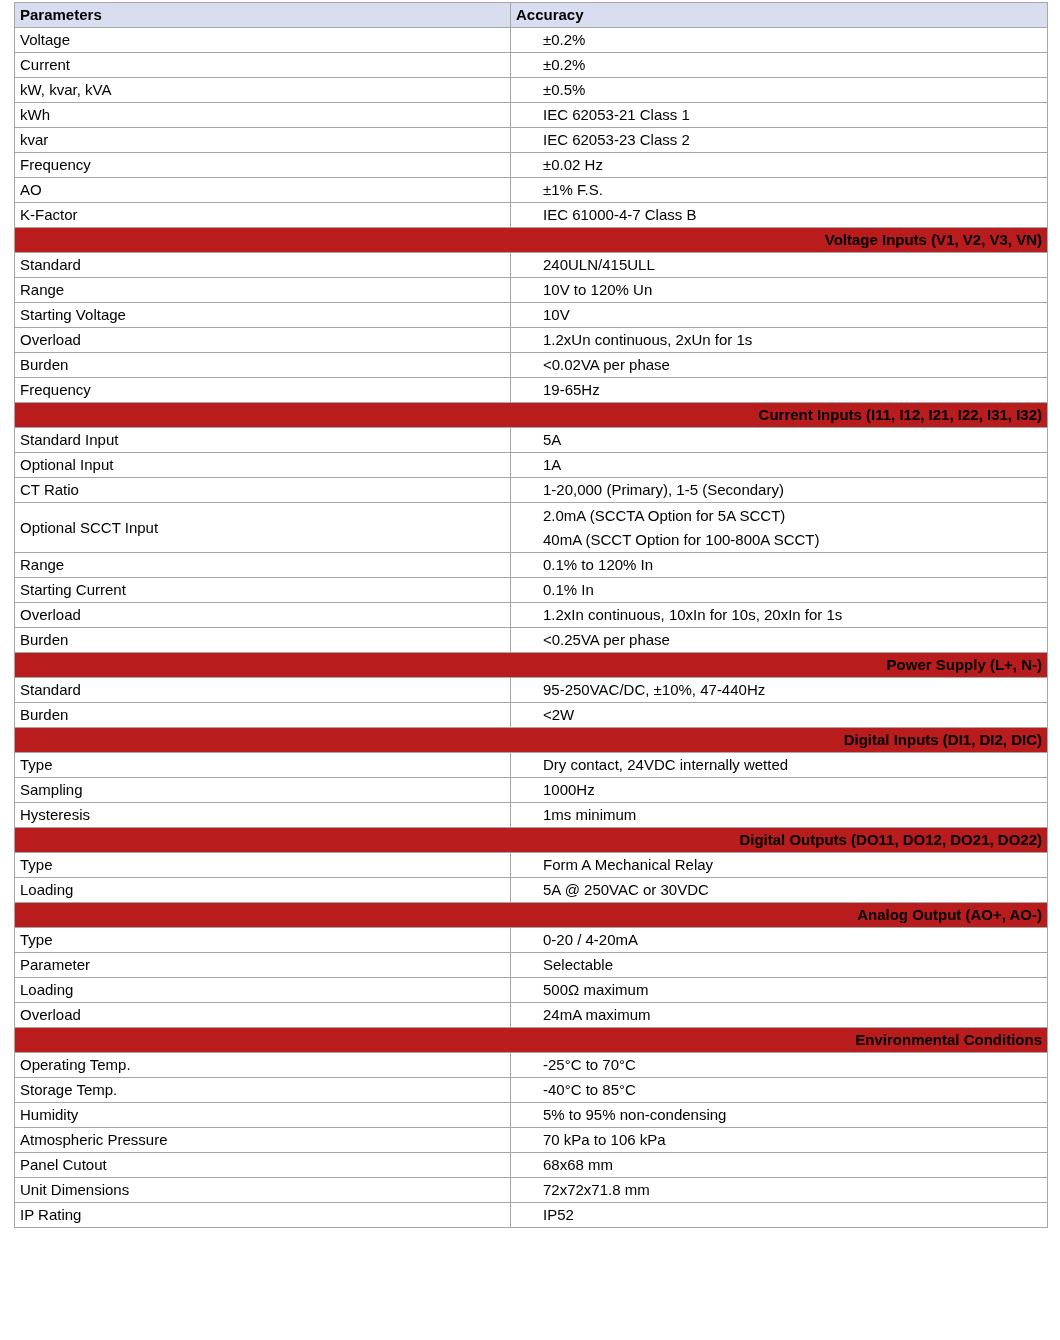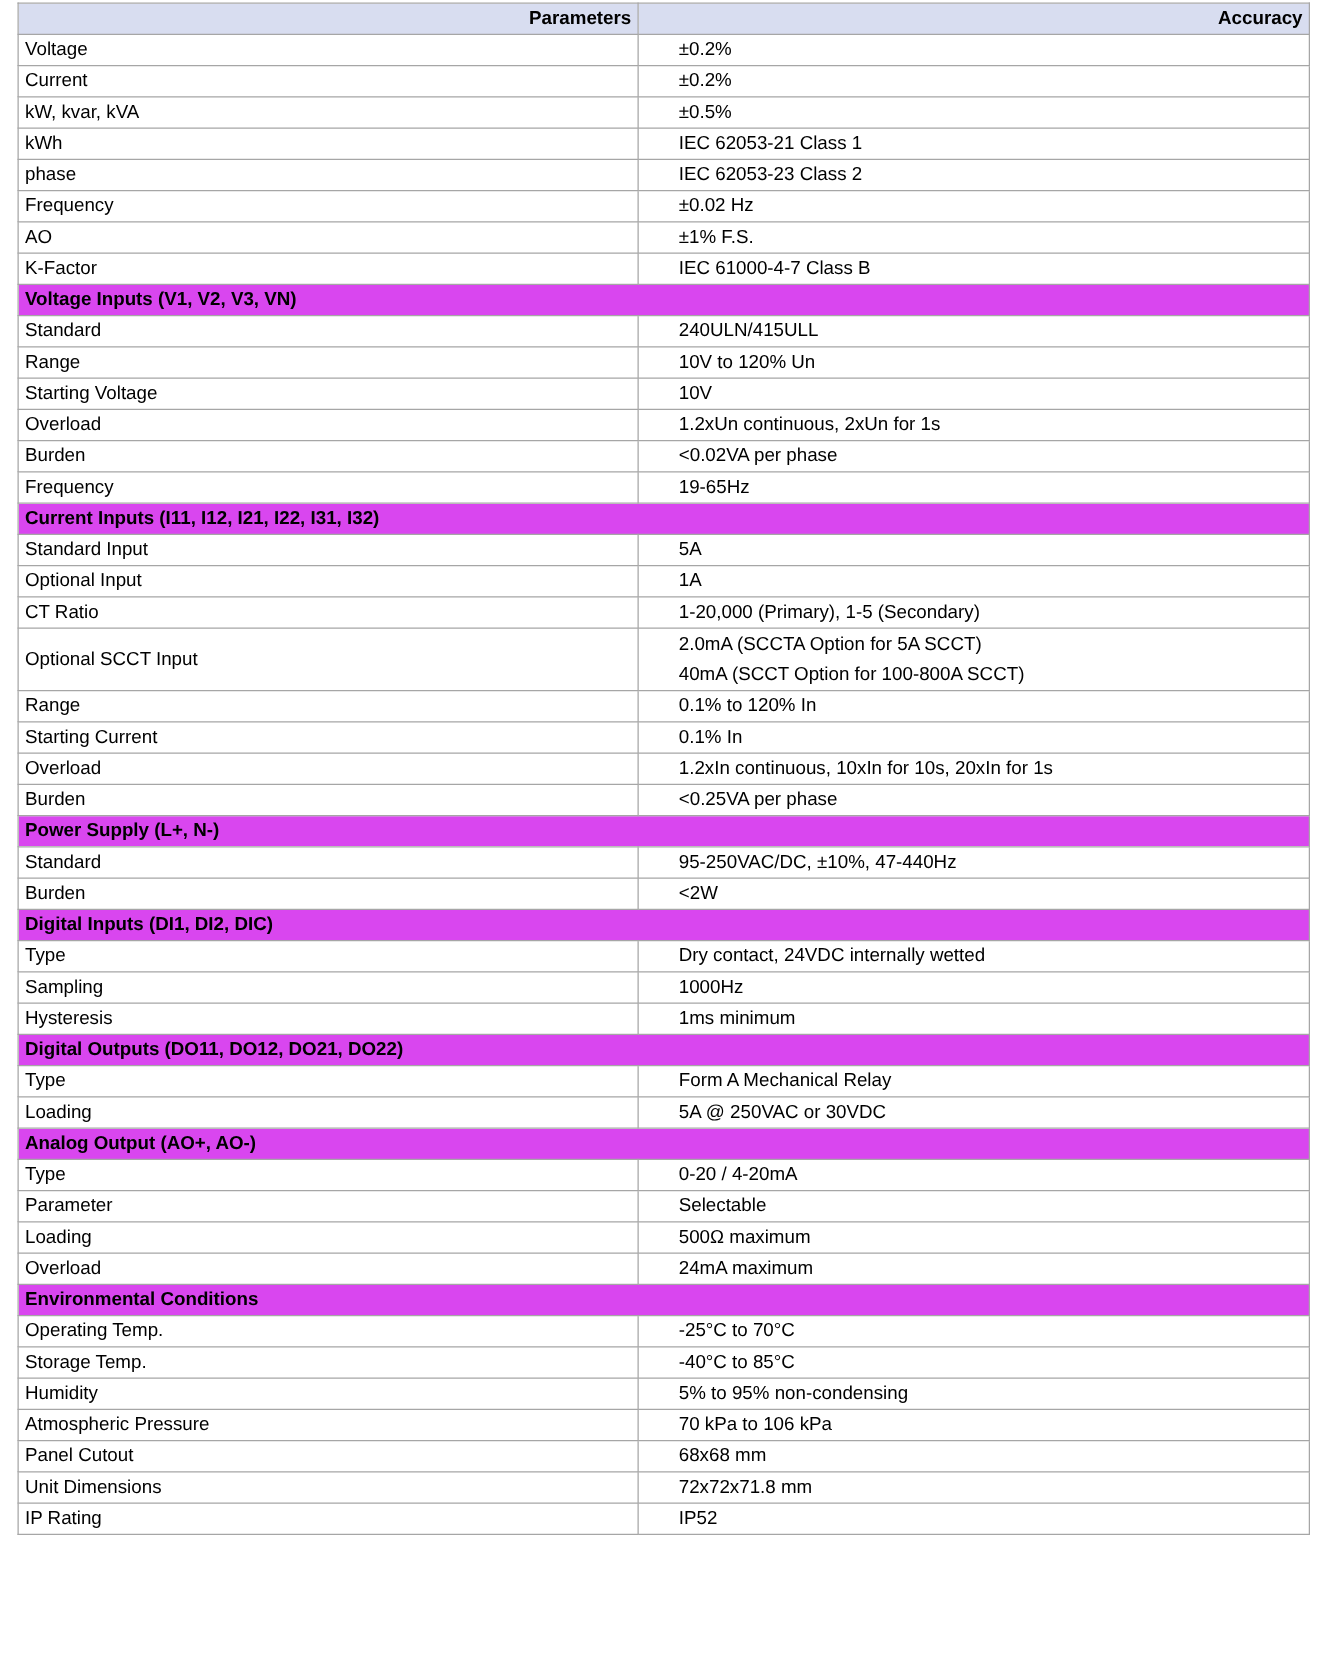--- a/index.html
+++ b/index.html
@@ -28,26 +28,26 @@
     font-size: 15px;
     color: #000000;
     padding: 0 5px;
     height: 24px;
     vertical-align: middle;
     overflow: hidden;
     line-height: 24px;
   }
   .spec-table th {
     background: #d8ddf0;
+    text-align: left;
+    font-weight: bold;
+  }
+  td.section-cell {
+    background: #b91c1c;
     text-align: right;
-    font-weight: bold;
-  }
-  td.section-cell {
-    background: #d946ef;
-    text-align: left;
     font-weight: bold;
   }
   td.value-cell {
     white-space: pre-line;
     padding-left: 32px;
   }
   tr.tall-row td {
     height: 49px;
   }
 </style>
@@ -77,21 +77,21 @@
         </tr>
         <tr>
           <td class="param-cell">kW, kvar, kVA</td>
           <td class="value-cell">±0.5%</td>
         </tr>
         <tr>
           <td class="param-cell">kWh</td>
           <td class="value-cell">IEC 62053-21 Class 1</td>
         </tr>
         <tr>
-          <td class="param-cell">phase</td>
+          <td class="param-cell">kvar</td>
           <td class="value-cell">IEC 62053-23 Class 2</td>
         </tr>
         <tr>
           <td class="param-cell">Frequency</td>
           <td class="value-cell">±0.02 Hz</td>
         </tr>
         <tr>
           <td class="param-cell">AO</td>
           <td class="value-cell">±1% F.S.</td>
         </tr>

